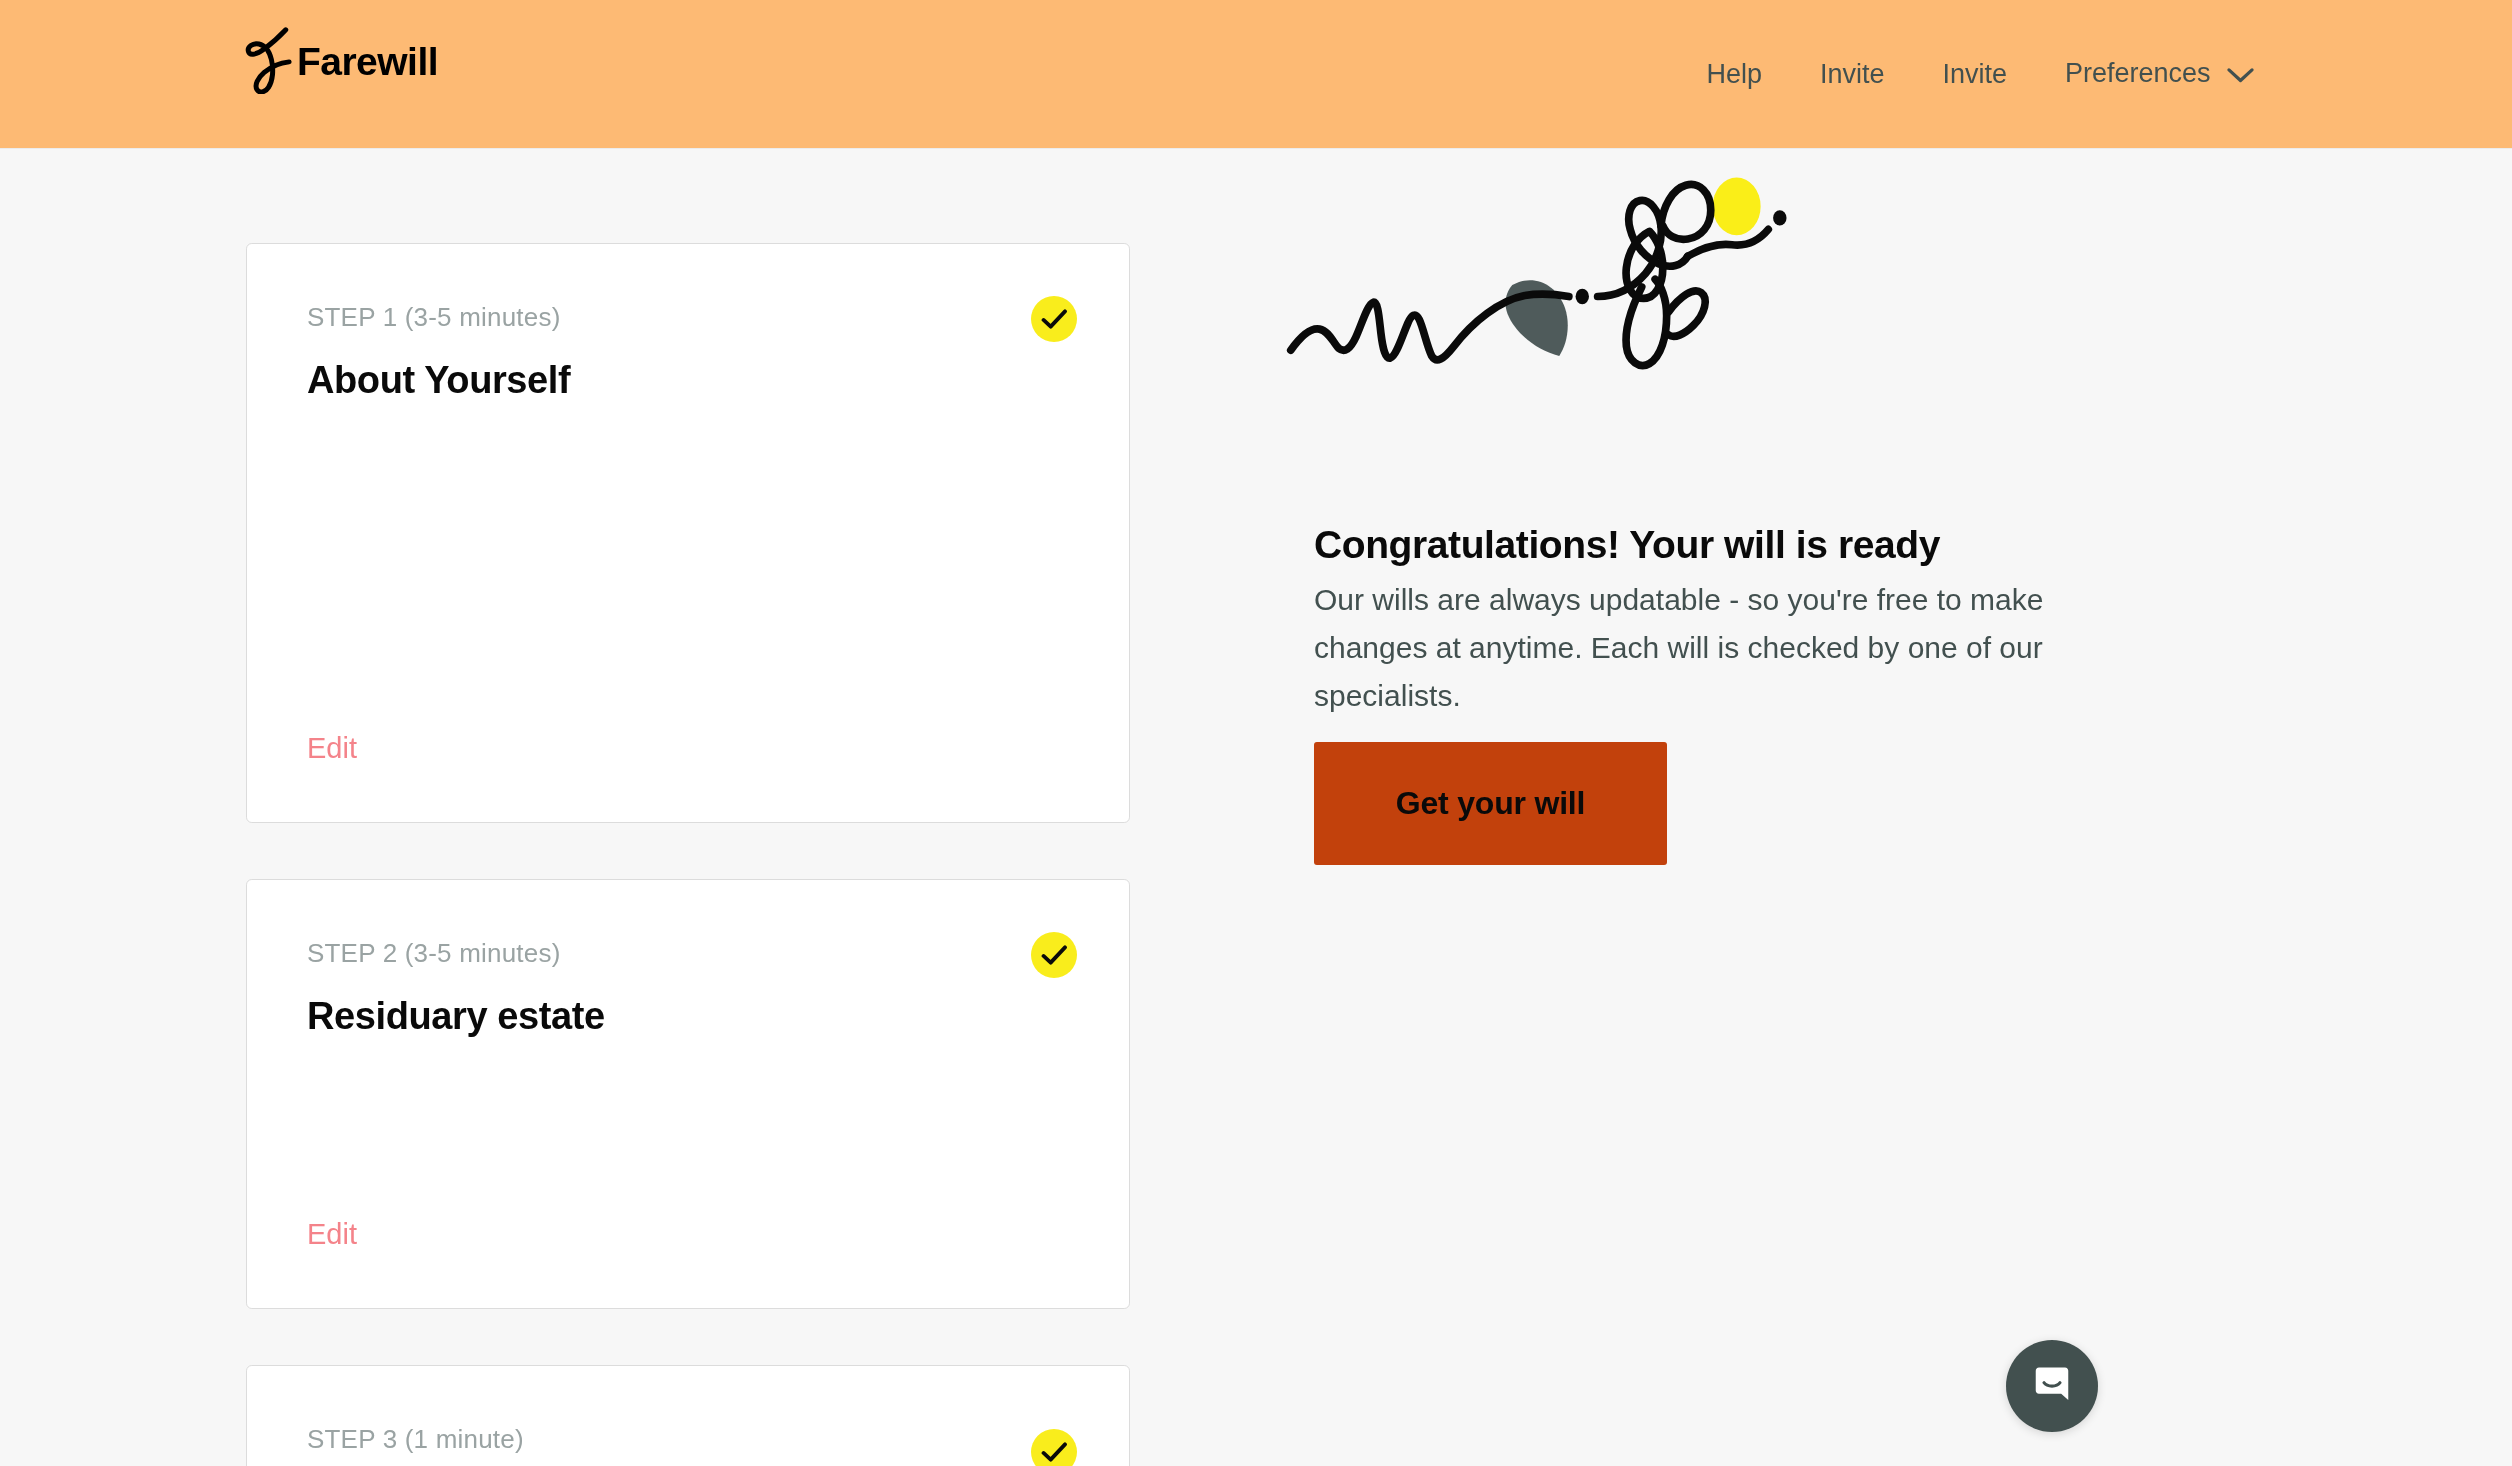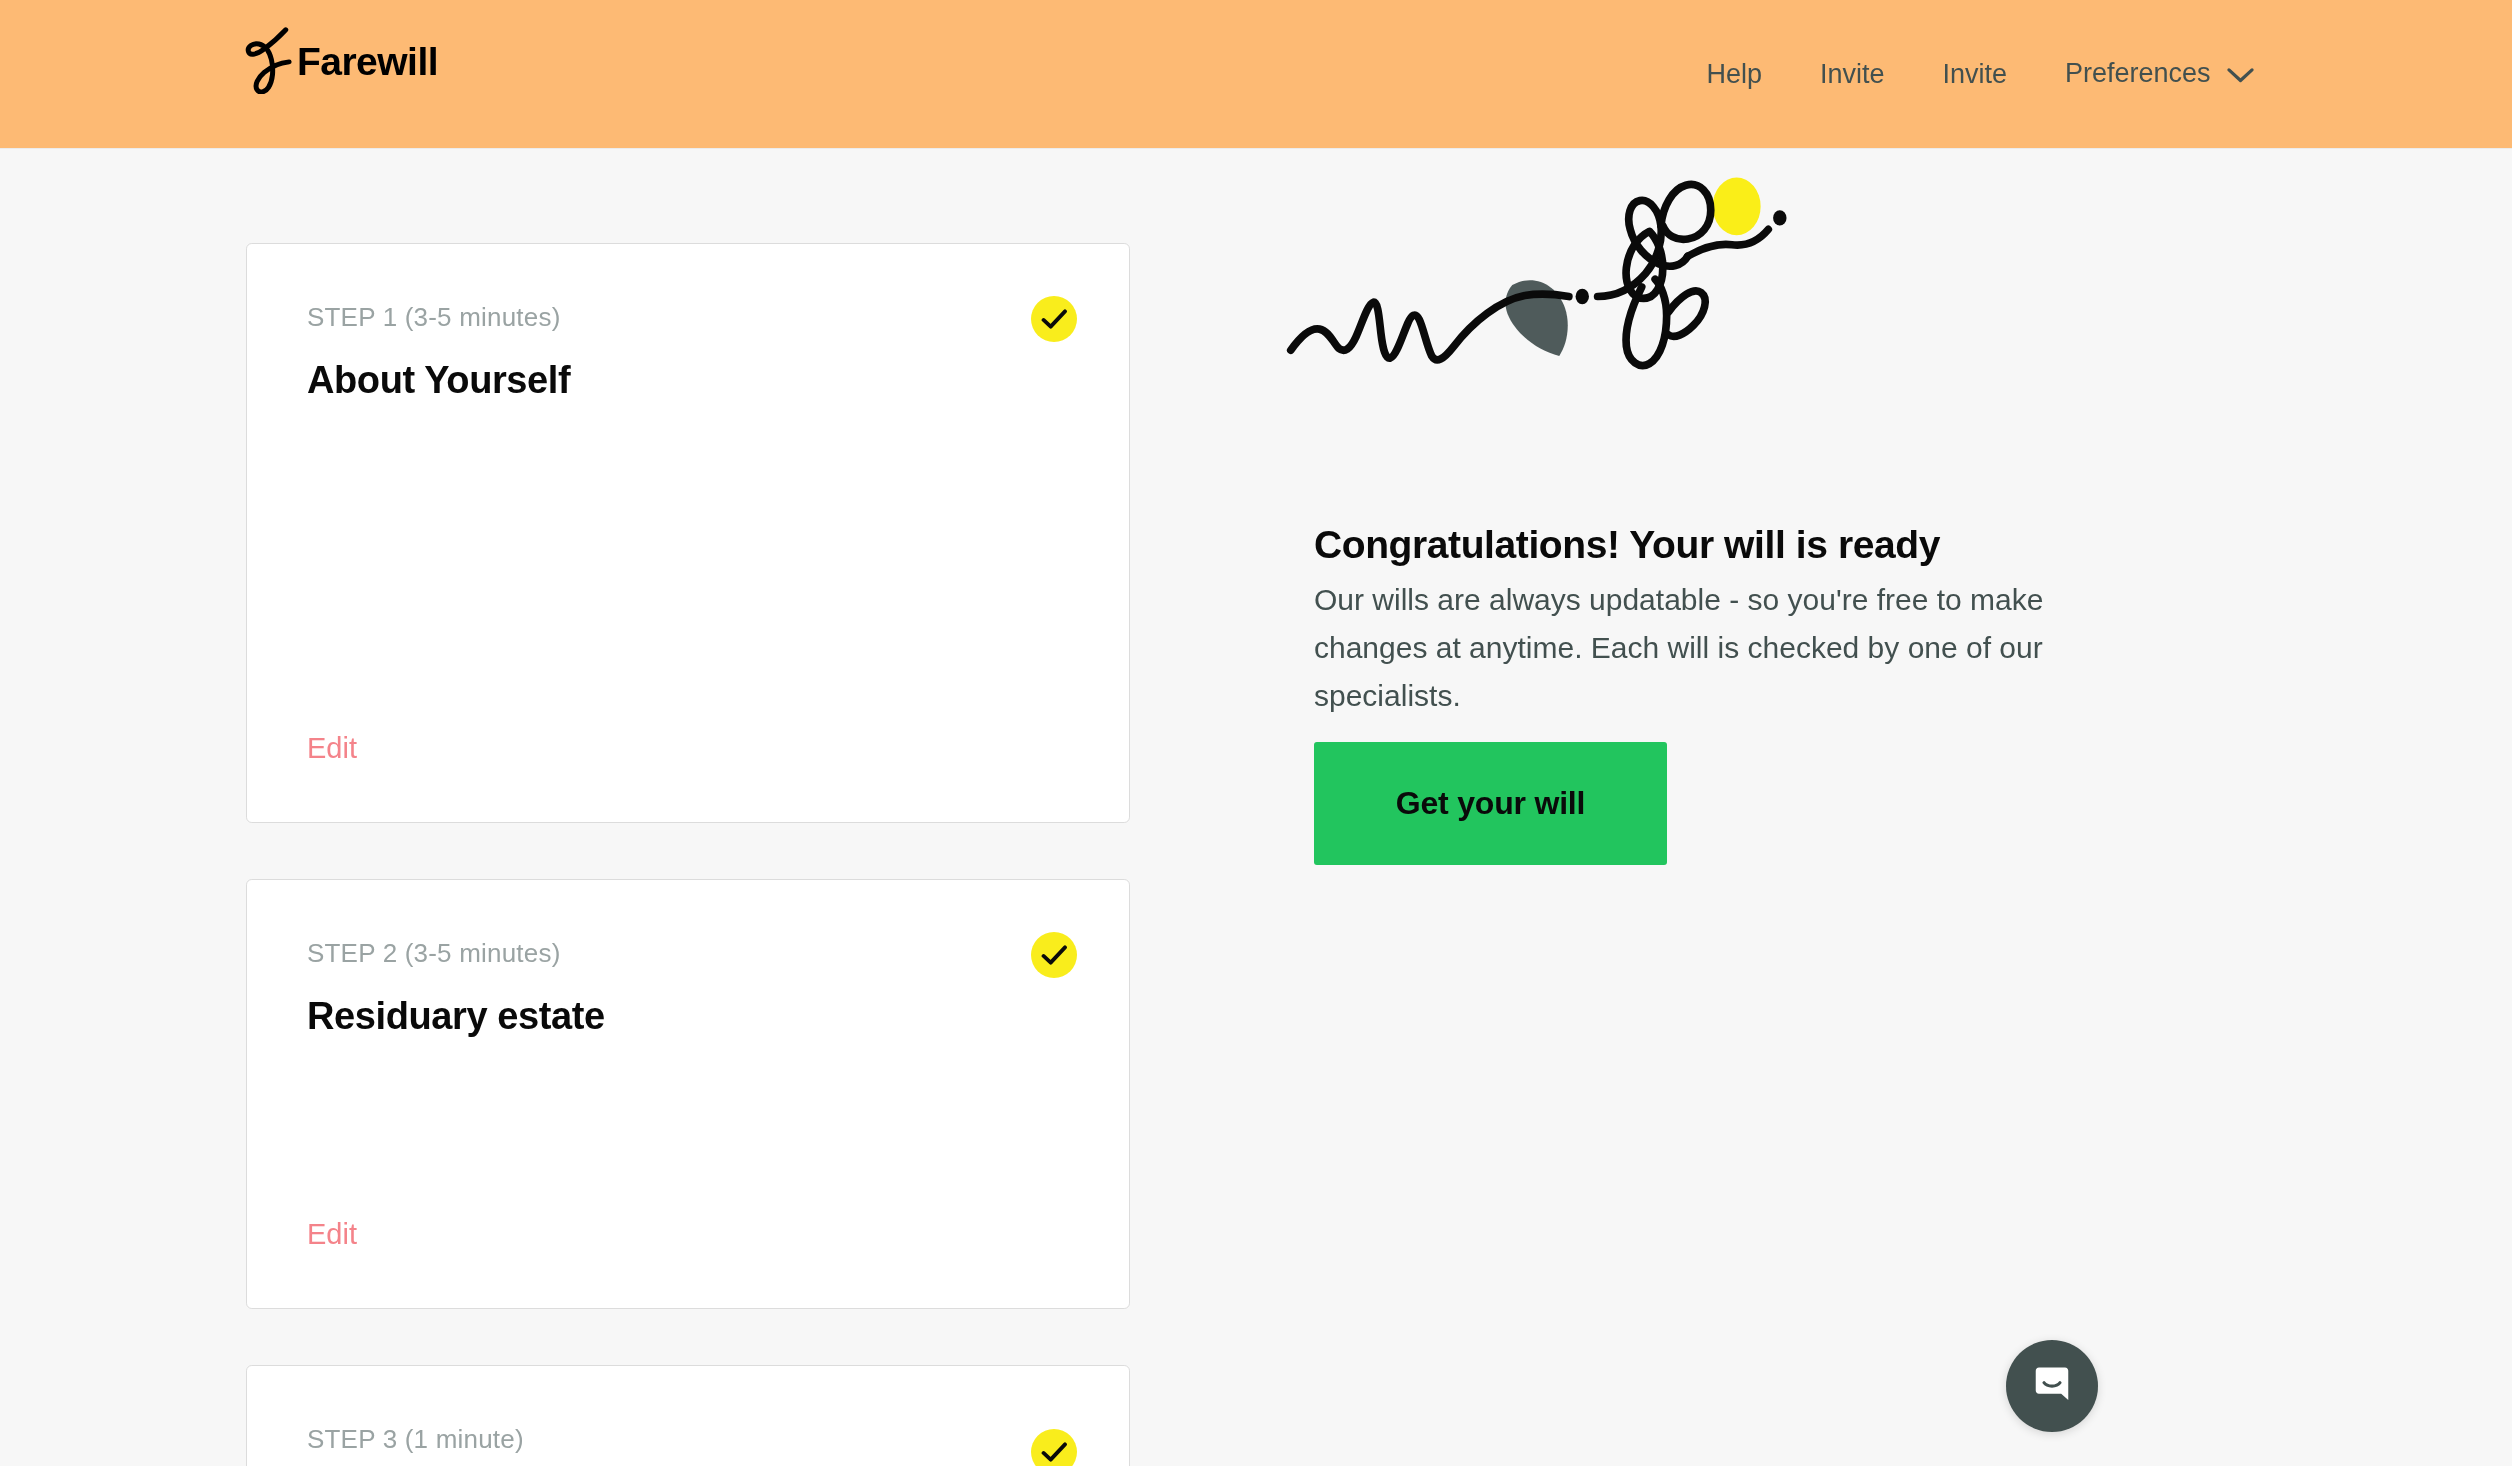--- a/index.html
+++ b/index.html
@@ -175,21 +175,21 @@
     color: #42504F;
     line-height: 48px;
   }
 
   .cta-button {
     position: absolute;
     left: 0;
     top: 593px;
     width: 353px;
     height: 123px;
-    background: #22c55e;
+    background: #c2410c;
     border: none;
     border-radius: 2.9px;
     font-family: "Liberation Sans", sans-serif;
     font-size: 32px;
     font-weight: 700;
     color: #0A0A0A;
     letter-spacing: -0.2px;
     cursor: pointer;
   }
 

